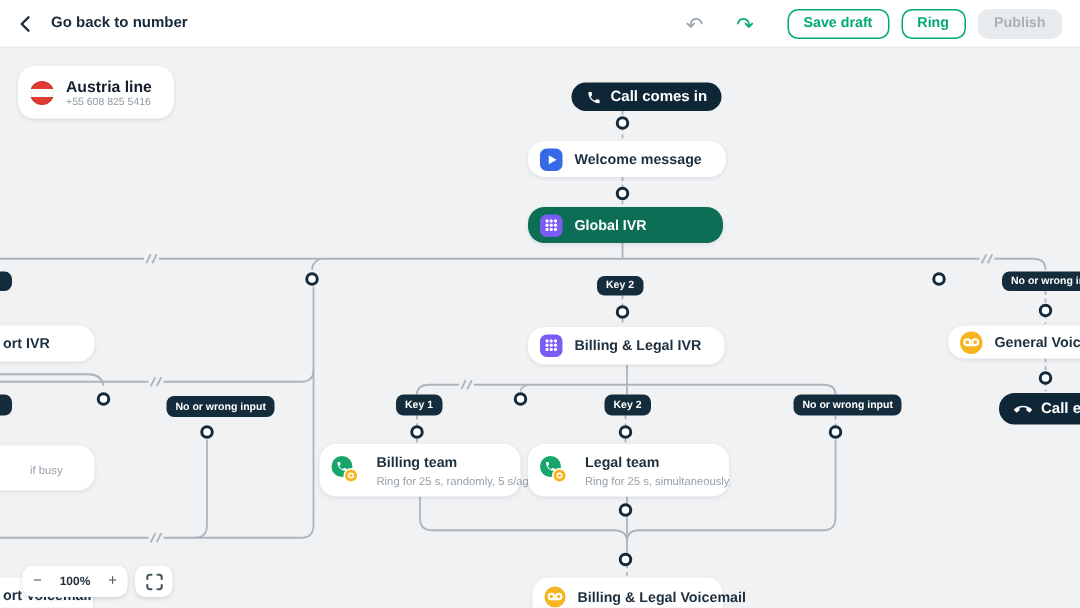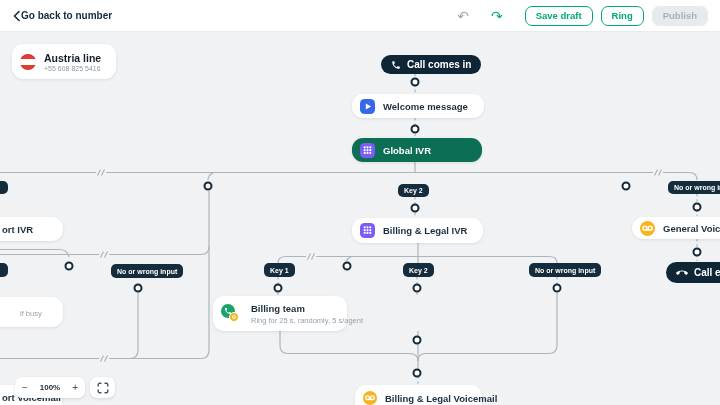--- a/index.html
+++ b/index.html
@@ -3,21 +3,21 @@
 <meta charset="utf-8">
 <style>
   * { margin:0; padding:0; box-sizing:border-box; }
   html,body { width:720px; height:405px; overflow:hidden; background:#f1f2f4;
               font-family:"Liberation Sans", sans-serif; }
 
   
   .topbar { position:absolute; top:0; left:0; width:720px; height:32px; background:#ffffff;
             border-bottom:1px solid #e8ebed; display:flex; align-items:center;
             justify-content:space-between; padding:0 12px; z-index:20; }
-  .tb-left { display:flex; align-items:center; cursor:pointer; }
+  .tb-left { display:flex; align-items:center; gap:13px; cursor:pointer; }
   .tb-back-label { font-size:10px; font-weight:700; color:#16293a; }
   .tb-right { display:flex; align-items:center; gap:8px; }
   .tb-icon { font-size:14px; line-height:1; padding:0 4px; cursor:pointer; }
   .tb-icon.undo { color:#9aa5ad; margin-right:6px; }
   .tb-icon.redo { color:#00a878; margin-right:10px; }
   .btn { height:20px; padding:2px 10px; border-radius:7px; border:1.3px solid #00a878;
          background:#fff; color:#00a878; font-size:9.5px; font-weight:700;
          display:flex; align-items:center; cursor:pointer; font-family:inherit; }
   .btn.disabled { background:#e8ebee; border-color:#e8ebee; color:#a8b1b9; }
 
@@ -256,20 +256,36 @@
       <span class="team-sub">
           <i></i>
         </span>
     </span>
     <span>
       <span class="card-title" style="display:block;">Billing team</span>
       <span class="card-sub" style="display:block;">Ring for 25 s, randomly, 5 s/agent</span>
     </span>
   </div>
 
+  <div class="card" style="left:352px;top:264px;width:134px;height:35px;">
+    <span class="team-ic">
+      <span class="team-main">
+          <svg width="8" height="8" viewBox="0 0 24 24">
+            <path fill="#fff" d="M6.62 10.79c1.44 2.83 3.76 5.14 6.59 6.59l2.2-2.2c.27-.27.67-.36 1.02-.24 1.12.37 2.33.57 3.57.57.55 0 1 .45 1 1V20c0 .55-.45 1-1 1-9.39 0-17-7.61-17-17 0-.55.45-1 1-1h3.5c.55 0 1 .45 1 1 0 1.25.2 2.45.57 3.57.11.35.03.74-.25 1.02l-2.2 2.2z"></path>
+          </svg>
+        </span>
+      <span class="team-sub">
+          <i></i>
+        </span>
+    </span>
+    <span>
+      <span class="card-title" style="display:block;">Legal team</span>
+      <span class="card-sub" style="display:block;">Ring for 25 s, simultaneously</span>
+    </span>
+  </div>
 
   <div class="card" style="left:-152px;top:265px;width:215px;height:30px;">
     <span class="card-sub" style="position:absolute;left:172px;top:10px;">if busy</span>
   </div>
 
   <div class="card" style="left:355px;top:353px;width:127px;height:30px;align-items:flex-start;padding-top:6px;">
     <span class="icon-circle" style="background:#f6b51e;width:14px;height:14px;">
       <svg width="14" height="14" viewBox="0 0 16 16">
         <g stroke="#fff" stroke-width="1.5" fill="none">
           <circle cx="5.2" cy="7.6" r="2.1"></circle>

